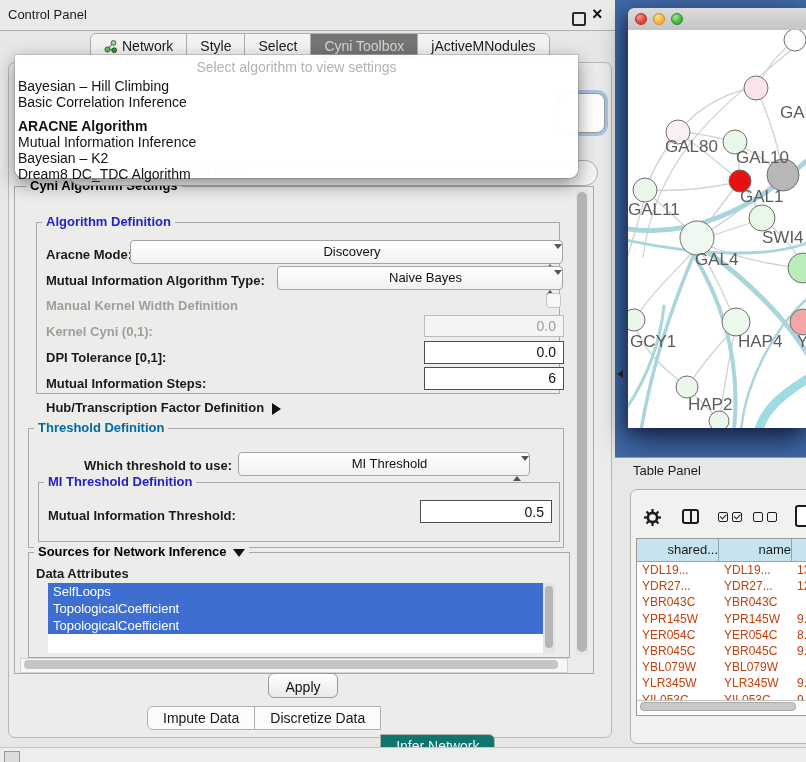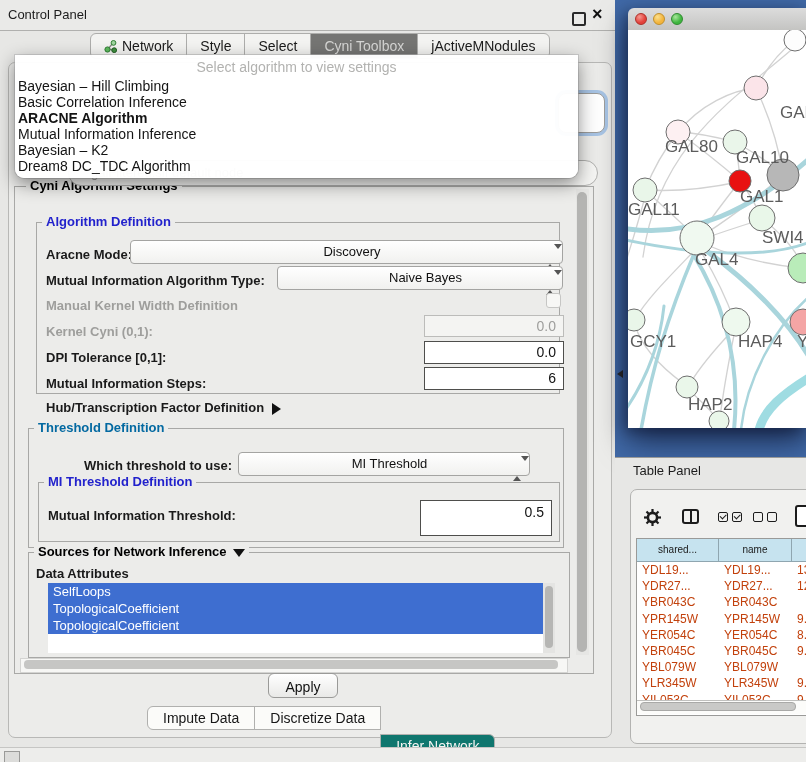--- a/index.html
+++ b/index.html
@@ -68,21 +68,21 @@
 
   
   #ghost-combo{left:68px;top:160px;width:530px;height:26px;border:1px solid #b0b0ae;border-radius:13px;background:#f4f4f2;
                font-size:13px;color:#8a8a88;line-height:24px;padding-left:22px;box-sizing:border-box;z-index:5;}
   #focus-combo{left:558px;top:93px;width:45px;height:38px;background:#fdfdfd;border:1px solid #9a9a98;border-radius:8px;
                box-shadow:0 0 0 3px rgba(110,160,220,.55);z-index:5;}
   #algo-popup{left:15px;top:55px;width:563px;height:123px;background:rgba(255,255,255,.97);
               border-radius:0 0 9px 9px;box-shadow:0 6px 18px rgba(0,0,0,.45),0 0 0 1px rgba(190,190,190,.6);z-index:50;}
   #popup-placeholder{width:100%;text-align:center;font-size:14px;color:#b2b2b0;padding-top:4px;height:19px;}
   .popup-item{font-size:14px;color:#141414;line-height:16px;padding-left:3px;white-space:nowrap;}
-  .popup-item.hl{font-weight:bold;}
+  .popup-item.hl{font-weight:bold;margin-top:8px;}
 
   
   #desktop{left:615px;top:0;width:191px;height:457px;background:#4069a7;}
   #split-arrow{left:617px;top:370px;width:0;height:0;border-top:4px solid transparent;border-bottom:4px solid transparent;border-right:6px solid #2b2b2b;}
   #net-window{left:628px;top:8px;width:178px;height:420px;box-shadow:0 14px 30px rgba(0,0,20,.55),-4px 4px 14px rgba(0,0,20,.35);border-radius:6px 0 0 0;}
   #net-titlebar{left:628px;top:8px;width:178px;height:22px;background:linear-gradient(#dcdcdc,#c4c4c2);
                 border-bottom:1px solid #8e8e8c;border-radius:6px 0 0 0;}
   .traffic{position:absolute;top:5px;width:12px;height:12px;border-radius:50%;box-sizing:border-box;}
   #tl-close{left:7px;background:radial-gradient(circle at 35% 30%,#f59890,#e3413a 60%);border:1px solid #ad2f28;}
   #tl-min{left:25px;background:radial-gradient(circle at 35% 30%,#fbe08d,#f3b43c 60%);border:1px solid #c08f2a;}
@@ -96,21 +96,21 @@
   #icon-checks,#icon-unchecks{display:flex;gap:4px;}
   .cbox{width:10px;height:10px;border:1.5px solid #1c1c1c;border-radius:2px;position:relative;box-sizing:border-box;}
   .cbox.checked:after{content:"";position:absolute;left:1px;top:1px;width:5px;height:2.5px;border-left:1.6px solid #1c1c1c;border-bottom:1.6px solid #1c1c1c;transform:rotate(-45deg);}
   #icon-cols{width:17px;height:15px;border:2px solid #1c1c1c;border-radius:3px;box-sizing:border-box;}
   #icon-cols:after{content:"";position:absolute;left:50%;top:0;width:2px;height:100%;background:#1c1c1c;margin-left:-1px;}
   #icon-file{width:18px;height:22px;border:2px solid #1c1c1c;border-radius:3px;box-sizing:border-box;background:#fff;}
 
   #grid{left:636px;top:538px;width:176px;height:176px;background:#fff;border:1px solid #9a9a98;overflow:hidden;}
   #grid-header{display:flex;height:23px;}
   .hcell{background:#c6e3ef;border-right:1px solid #8fa6b0;border-bottom:1px solid #8fa6b0;box-sizing:border-box;
-         font-size:10px;color:#1a1a1a;text-align:center;line-height:22px;overflow:hidden;white-space:nowrap;}
+         font-size:13px;color:#1a1a1a;text-align:right;line-height:22px;overflow:hidden;white-space:nowrap;}
   .trow{display:flex;height:16.2px;}
   .tcell{font-size:12px;color:#c2410c;line-height:16px;padding-left:5px;box-sizing:border-box;overflow:hidden;white-space:nowrap;}
   #grid-hscroll{left:637px;top:700px;width:174px;height:13px;background:#fcfcfa;border-top:1px solid #c0c0be;}
   #grid-hthumb{left:640px;top:702px;width:156px;height:9px;background:#c9c9c7;border:1px solid #a9a9a7;border-radius:4px;box-sizing:border-box;}
 
   #bottom-strip{left:0;top:747px;width:806px;height:15px;background:#edede b;background:#ededeb;border-top:1px solid #c6c6c4;}
   #mini-icon{left:4px;top:751px;width:14px;height:11px;border:1px solid #9a9a98;background:#dcdcda;}
 </style>
 </head>
 <body>
@@ -191,21 +191,21 @@
 
   <div class="lbl" style="left:84px;top:458px;">Which threshold to use:</div>
   <div class="combo" style="left:238px;top:452px;width:292px;height:24px;">
     <span>MI Threshold</span>
     <span class="spin"><span class="up"></span><span class="dn"></span></span>
   </div>
 
   <div class="grp" style="left:38px;top:482px;width:520px;height:58px;"></div>
   <div class="abs grp-label blue" style="left:44px;top:475px;">MI Threshold Definition</div>
   <div class="lbl" style="left:48px;top:508px;">Mutual Information Threshold:</div>
-  <div class="field" style="left:420px;top:500px;width:132px;height:36px;line-height:22px;">0.5</div>
+  <div class="field" style="left:420px;top:500px;width:132px;height:23px;line-height:22px;">0.5</div>
 
   <div class="grp" style="left:28px;top:552px;width:540px;height:104px;"></div>
   <div class="abs grp-label" style="left:34px;top:545px;">
     <span>Sources for Network Inference</span><span class="tri-down"></span>
   </div>
   <div class="lbl" style="left:36px;top:566px;">Data Attributes</div>
   <div class="abs" id="attr-list">
 
   <div class="attr-row">SelfLoops</div>
       <div class="attr-row">TopologicalCoefficient</div>

